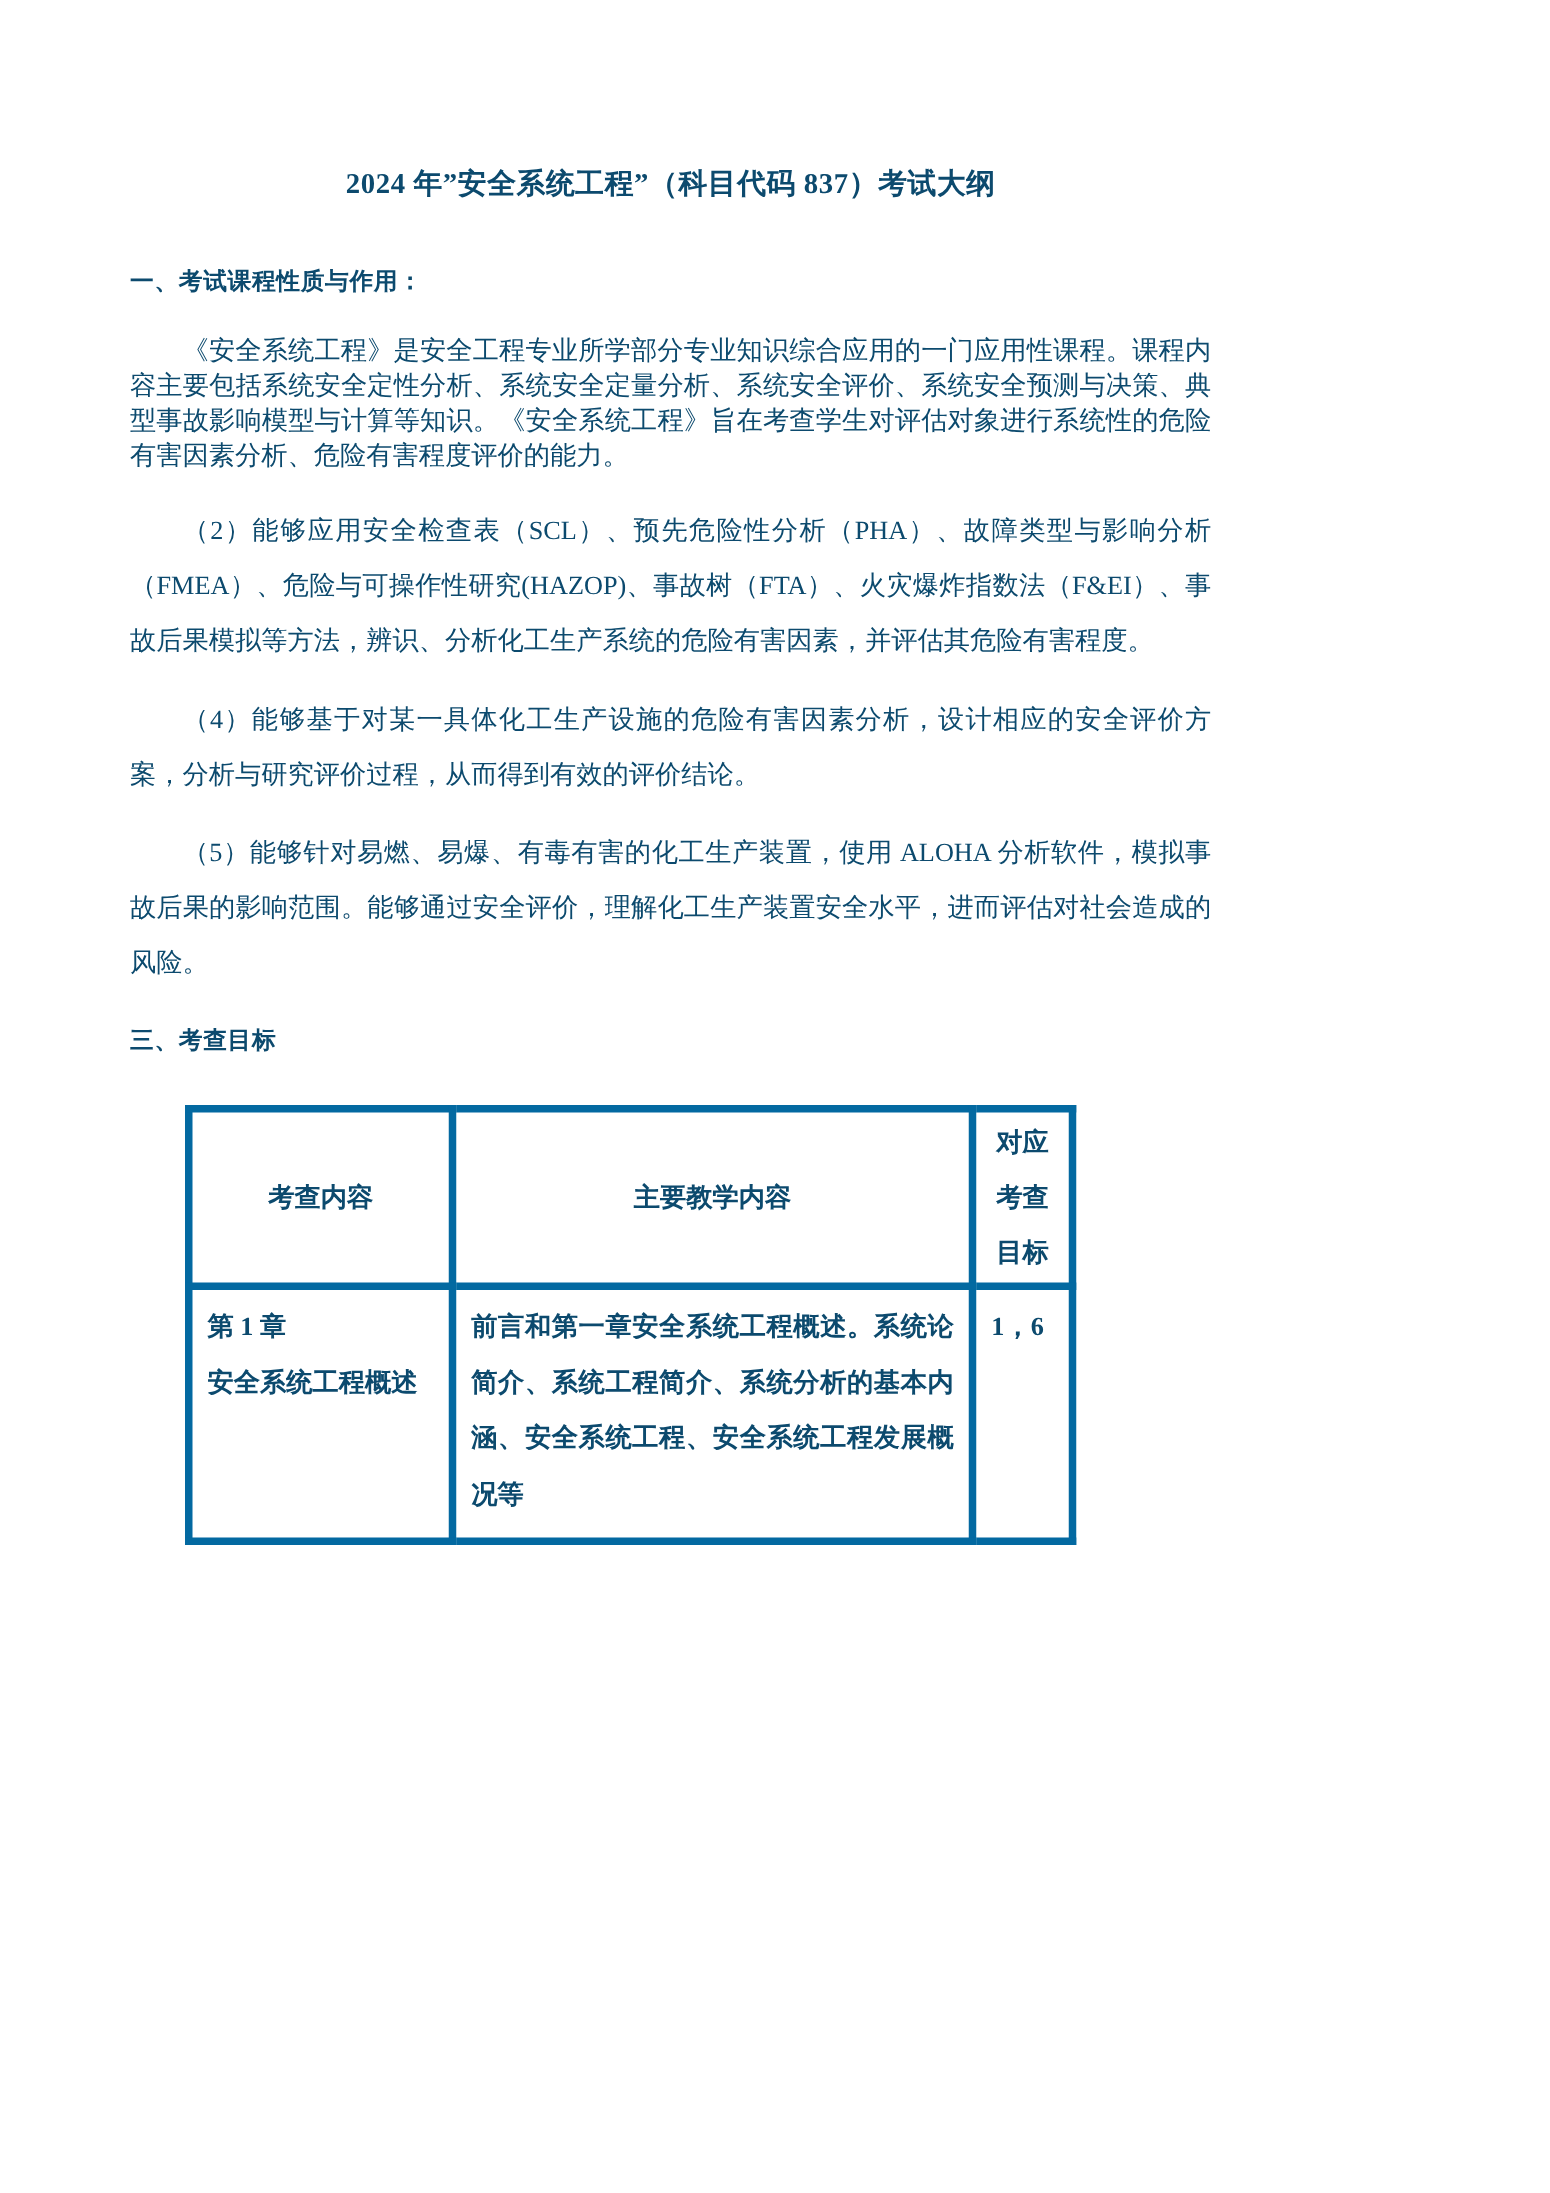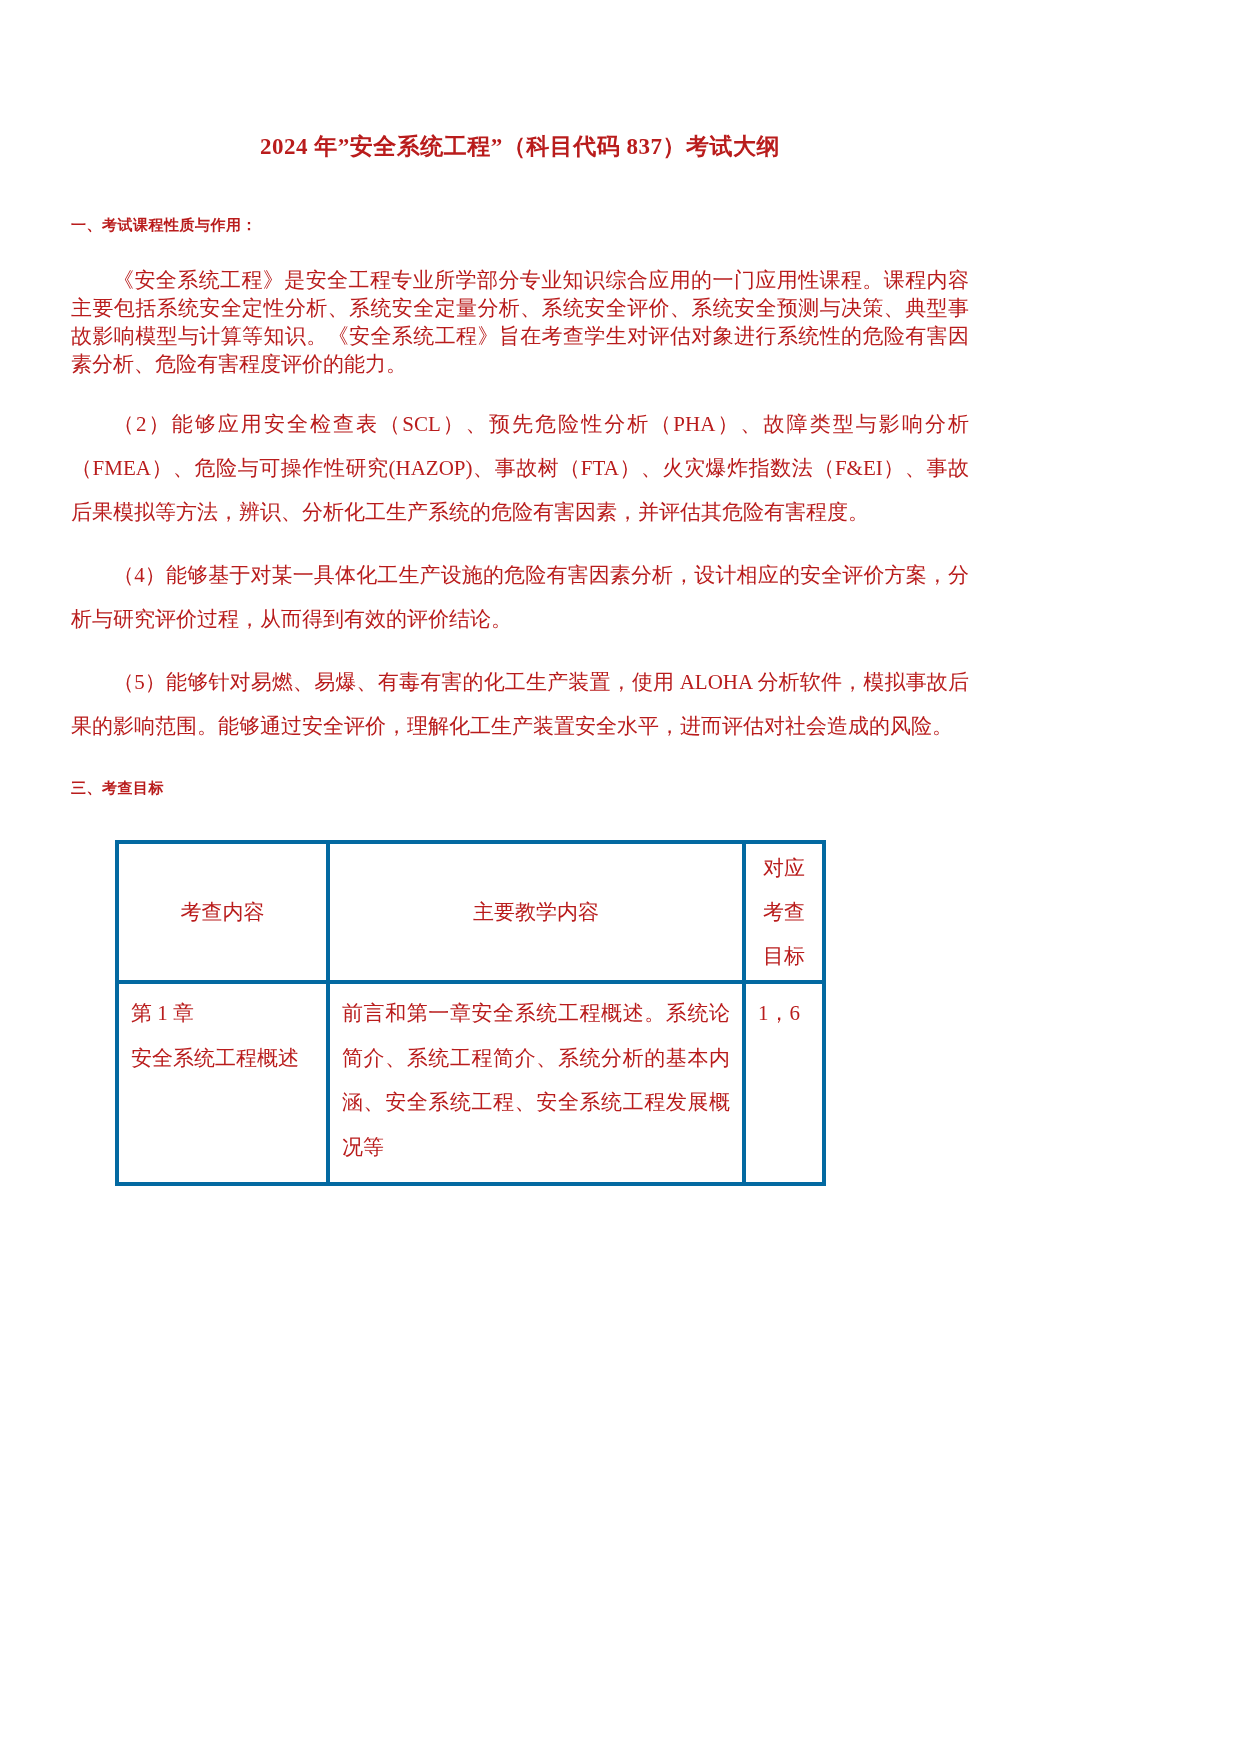--- a/index.html
+++ b/index.html
@@ -5,37 +5,37 @@
   html, body {
     margin: 0;
     padding: 0;
     background: #ffffff;
   }
   .page {
     position: relative;
     width: 1132px;
     height: 1754px;
     box-sizing: border-box;
-    padding: 132px 163px 40px 71px;
+    padding: 132px 163px 40px 104px;
     background: #ffffff;
-    color: #b91c1c;
+    color: #0c4a6e;
     font-family: "Liberation Serif", "DejaVu Serif", serif;
     font-size: 21px;
     overflow: hidden;
   }
   .doc-title {
     text-align: center;
     font-size: 23px;
     font-weight: bold;
     line-height: 30px;
     margin: 0 0 50px 0;
     letter-spacing: 0.5px;
   }
   .section-heading {
-    font-size: 15px;
+    font-size: 19px;
     font-weight: bold;
     line-height: 27px;
     margin: 27px 0 27px 0;
     letter-spacing: 0.5px;
   }
   .body-paragraph {
     line-height: 28px;
     text-indent: 2em;
     text-align: justify;
     margin: 0 0 24px 0;
@@ -47,22 +47,22 @@
     margin: 0 0 19px 0;
   }
   .content-table {
     border-collapse: collapse;
     table-layout: fixed;
     width: 707px;
     margin: 38px 0 0 44px;
   }
   .content-table th,
   .content-table td {
-    border: 4px solid #0369a1;
-    font-weight: normal;
+    border: 6px solid #0369a1;
+    font-weight: bold;
     font-size: 21px;
     box-sizing: border-box;
   }
   .content-table thead th {
     height: 95px;
     vertical-align: middle;
     text-align: center;
     line-height: 44px;
     padding: 2px 7px;
   }

